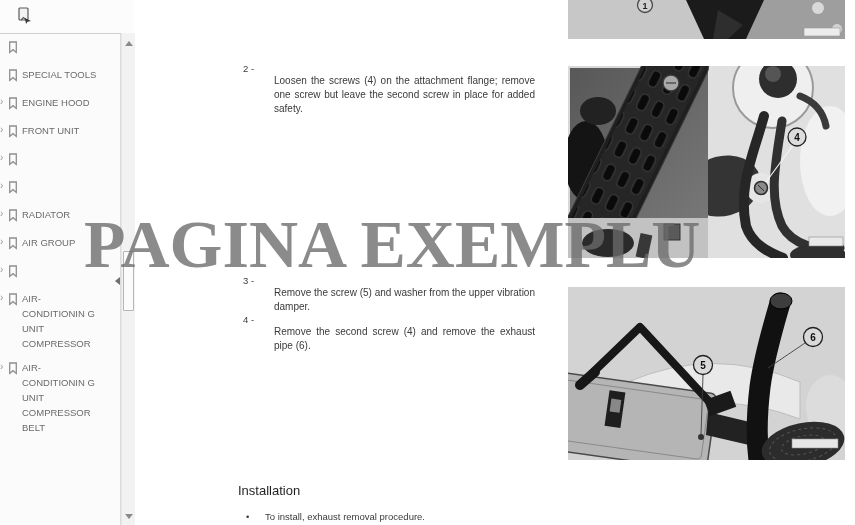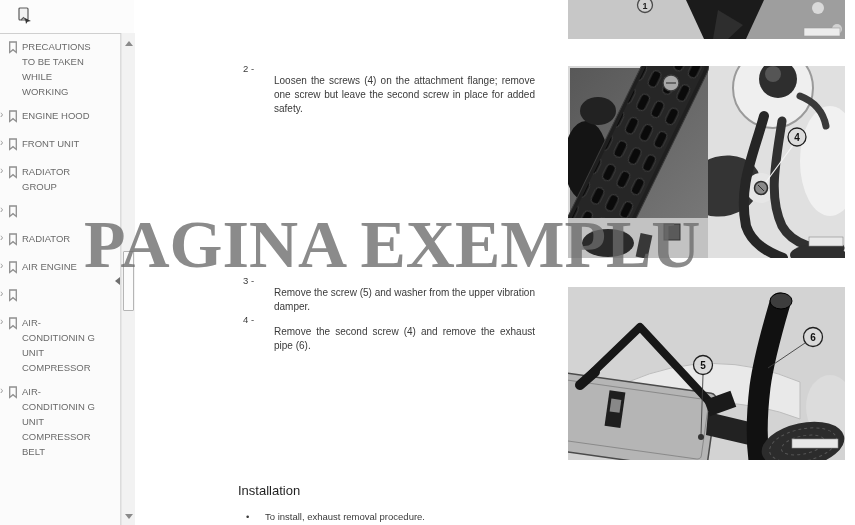--- a/index.html
+++ b/index.html
@@ -73,23 +73,29 @@
   </div>
 
   <div class="sidebar">
     <div class="sb-list">
 
       <div class="sb-item">
         <span class="chev"></span>
         <span class="bm"><svg width="10" height="13" viewBox="0 0 10 13">
               <path d="M1.7 1 h6.6 v10.4 l-3.3 -2.7 -3.3 2.7 z" fill="none" stroke="#8f8f8f" stroke-width="1.3"></path>
             </svg></span>
-        <span class="lbl">PRECAUTIONS TO BE TAKEN WHILE WORKING</span>
-      </div>
-
+      </div>
+
+      <div class="sb-item">
+        <span class="chev"></span>
+        <span class="bm"><svg width="10" height="13" viewBox="0 0 10 13">
+              <path d="M1.7 1 h6.6 v10.4 l-3.3 -2.7 -3.3 2.7 z" fill="none" stroke="#8f8f8f" stroke-width="1.3"></path>
+            </svg></span>
+        <span class="lbl">SPECIAL TOOLS</span>
+      </div>
 
       <div class="sb-item">
         <span class="chev">›</span>
         <span class="bm"><svg width="10" height="13" viewBox="0 0 10 13">
               <path d="M1.7 1 h6.6 v10.4 l-3.3 -2.7 -3.3 2.7 z" fill="none" stroke="#8f8f8f" stroke-width="1.3"></path>
             </svg></span>
         <span class="lbl">ENGINE HOOD</span>
       </div>
 
       <div class="sb-item">
@@ -98,21 +104,20 @@
               <path d="M1.7 1 h6.6 v10.4 l-3.3 -2.7 -3.3 2.7 z" fill="none" stroke="#8f8f8f" stroke-width="1.3"></path>
             </svg></span>
         <span class="lbl">FRONT UNIT</span>
       </div>
 
       <div class="sb-item">
         <span class="chev">›</span>
         <span class="bm"><svg width="10" height="13" viewBox="0 0 10 13">
               <path d="M1.7 1 h6.6 v10.4 l-3.3 -2.7 -3.3 2.7 z" fill="none" stroke="#8f8f8f" stroke-width="1.3"></path>
             </svg></span>
-        <span class="lbl">RADIATOR GROUP</span>
       </div>
 
       <div class="sb-item">
         <span class="chev">›</span>
         <span class="bm"><svg width="10" height="13" viewBox="0 0 10 13">
               <path d="M1.7 1 h6.6 v10.4 l-3.3 -2.7 -3.3 2.7 z" fill="none" stroke="#8f8f8f" stroke-width="1.3"></path>
             </svg></span>
       </div>
 
       <div class="sb-item">
@@ -121,21 +126,21 @@
               <path d="M1.7 1 h6.6 v10.4 l-3.3 -2.7 -3.3 2.7 z" fill="none" stroke="#8f8f8f" stroke-width="1.3"></path>
             </svg></span>
         <span class="lbl">RADIATOR</span>
       </div>
 
       <div class="sb-item">
         <span class="chev">›</span>
         <span class="bm"><svg width="10" height="13" viewBox="0 0 10 13">
               <path d="M1.7 1 h6.6 v10.4 l-3.3 -2.7 -3.3 2.7 z" fill="none" stroke="#8f8f8f" stroke-width="1.3"></path>
             </svg></span>
-        <span class="lbl">AIR ENGINE</span>
+        <span class="lbl">AIR GROUP</span>
       </div>
 
       <div class="sb-item">
         <span class="chev">›</span>
         <span class="bm"><svg width="10" height="13" viewBox="0 0 10 13">
               <path d="M1.7 1 h6.6 v10.4 l-3.3 -2.7 -3.3 2.7 z" fill="none" stroke="#8f8f8f" stroke-width="1.3"></path>
             </svg></span>
       </div>
 
       <div class="sb-item">

